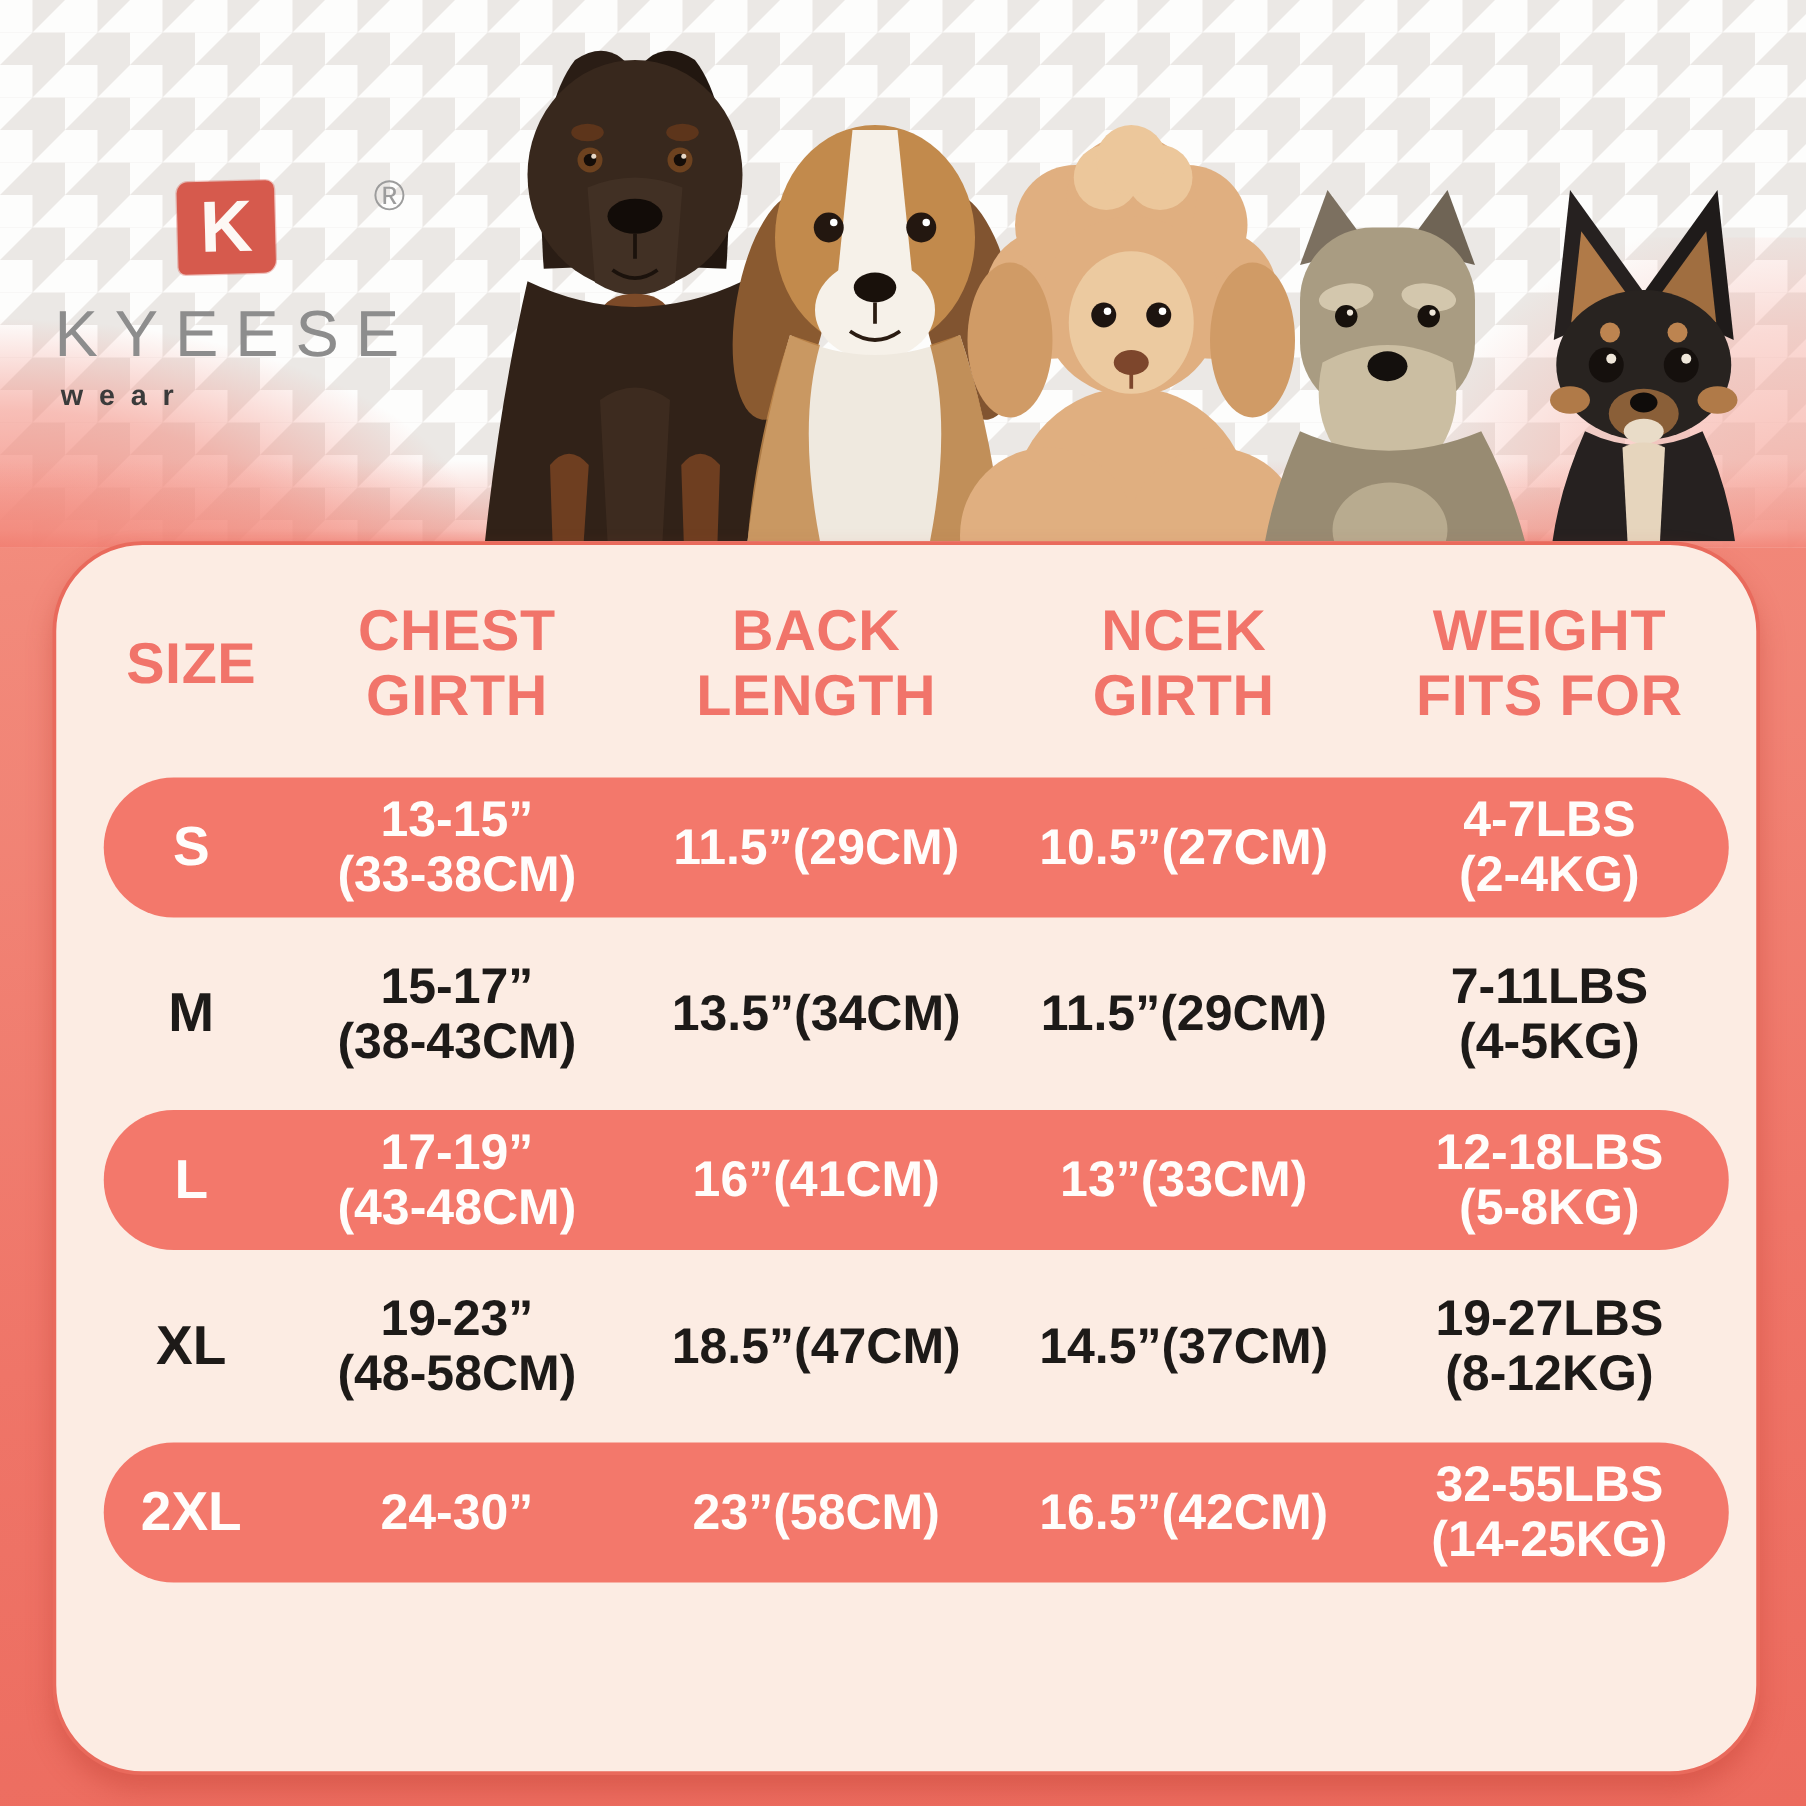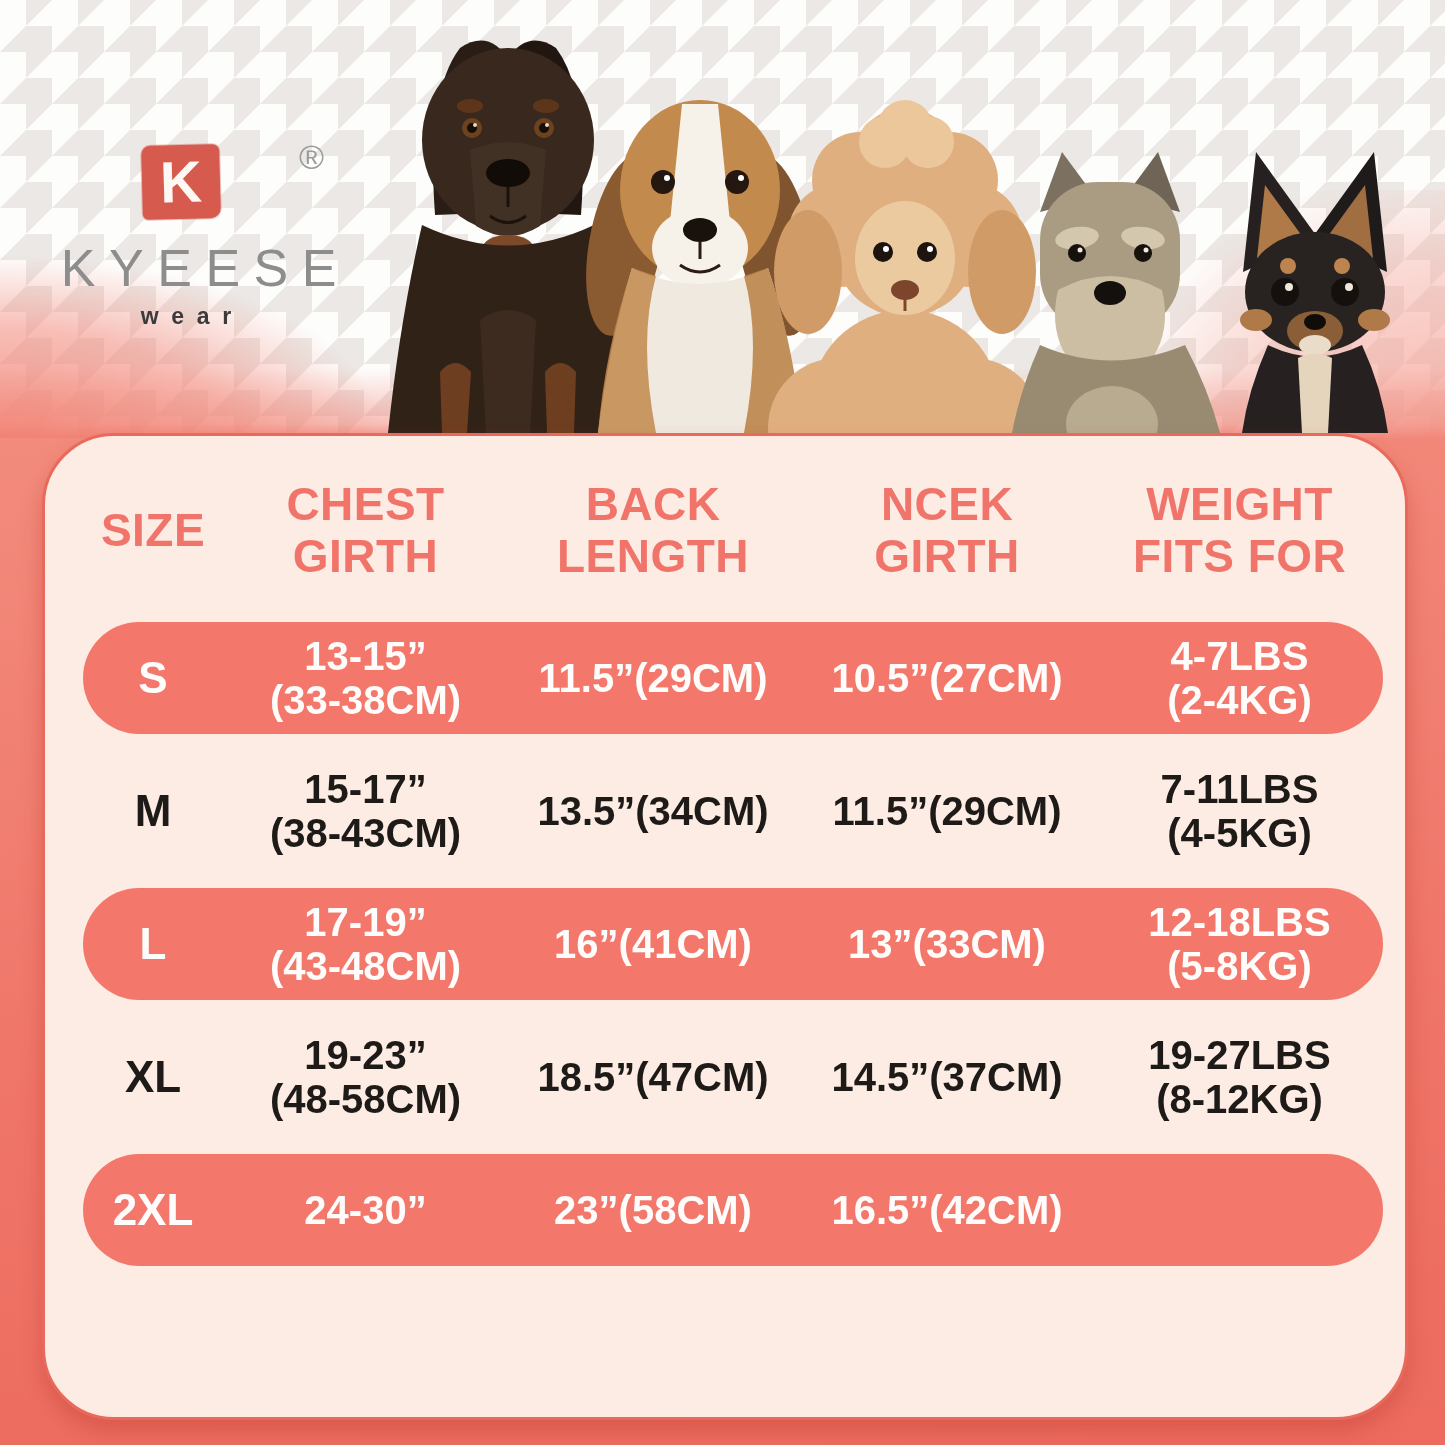--- a/index.html
+++ b/index.html
@@ -24,23 +24,23 @@
   
   .logo{position:absolute;left:0;top:0;width:380px;height:360px}
   .logo-k{
     position:absolute;left:142px;top:145px;width:78px;height:74px;background:#d65a4d;
     border-radius:9px 7px 10px 6px;transform:rotate(-1.5deg);
     display:flex;align-items:center;justify-content:center;
     box-shadow:0 0 0 1px rgba(214,90,77,.35);
   }
   .logo-k span{color:#fdf8f4;font-size:58px;font-weight:bold;line-height:1}
   .reg{position:absolute;left:299px;top:138px;font-size:34px;color:#9c9c9c;font-weight:400}
-  .brand-name{position:absolute;left:30px;top:238px;width:320px;text-align:right;
+  .brand-name{position:absolute;left:30px;top:238px;width:320px;text-align:left;
     font-size:52px;color:#8d8d8d;letter-spacing:.26em;text-indent:.26em;font-weight:400}
-  .brand-tagline{position:absolute;left:36px;top:303px;width:300px;text-align:center;
+  .brand-tagline{position:absolute;left:36px;top:303px;width:300px;
     font-size:23px;color:#3b3b3b;letter-spacing:.55em;text-indent:.55em;font-weight:bold}
   
   .dogs{position:absolute;left:340px;top:0;width:1105px;height:433px}
   
   .panel{
     position:absolute;left:42px;top:433px;width:1366px;height:987px;
     background:var(--cream);border:3px solid var(--coral-border);border-radius:72px;
     box-shadow:0 12px 20px rgba(190,60,48,.38);
   }
   .thead{position:absolute;left:38px;top:24px;width:1300px;height:140px;display:grid;
@@ -277,18 +277,22 @@
           </div>
       </div>
 
       <div class="trow hl">
         <div class="cell c-size">2XL</div>
         <div class="cell">
             <span>24-30”</span>
           </div>
         <div class="cell">23”(58CM)</div>
         <div class="cell">16.5”(42CM)</div>
+        <div class="cell">
+            <span>32-55LBS</span>
+            <span>(14-25KG)</span>
+          </div>
       </div>
 
 
     </div>
   </div>
 </div>
 
 </body></html>

